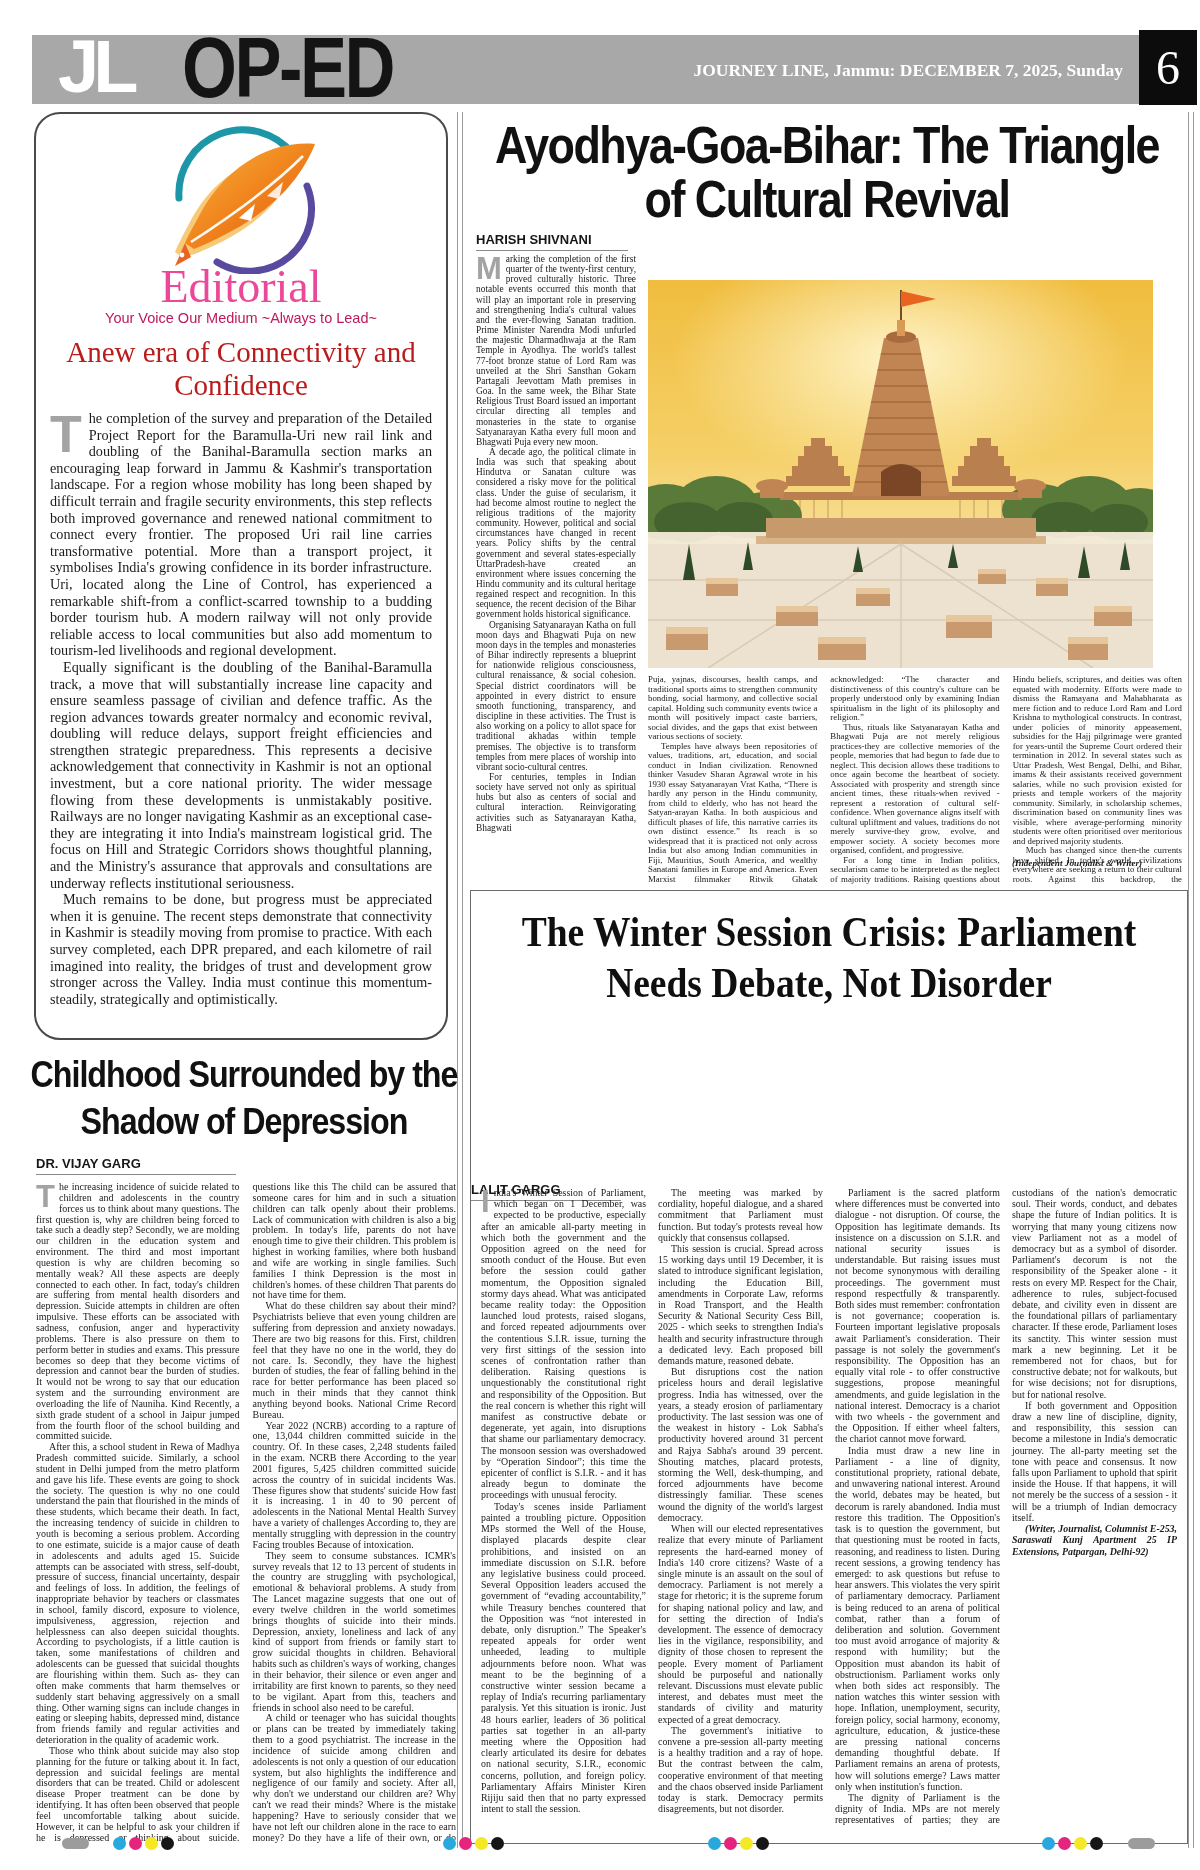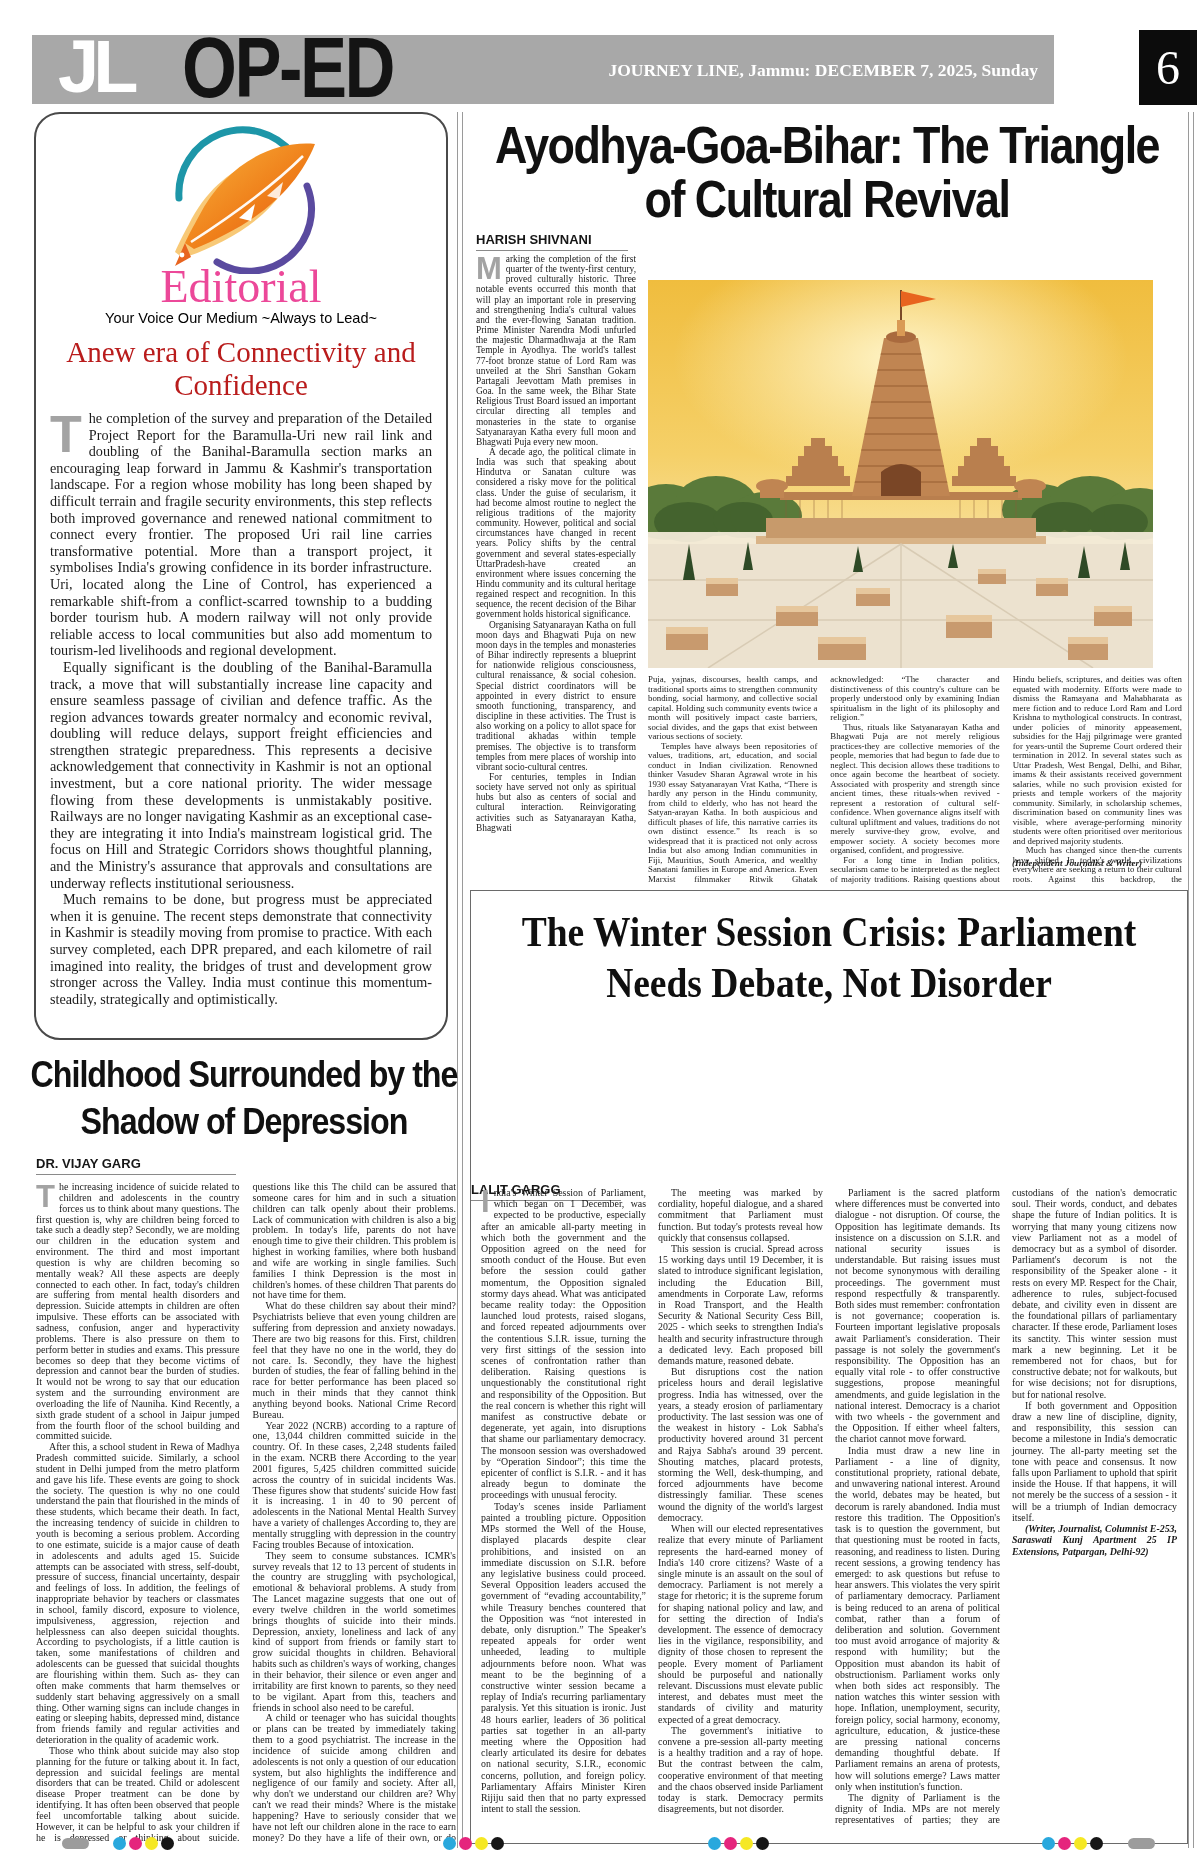--- a/index.html
+++ b/index.html
@@ -1,34 +1,34 @@
 <!DOCTYPE html>
 <html><head>
 <meta charset="utf-8">
 <style>
   html,body{margin:0;padding:0;background:#ffffff;}
   body{width:1200px;height:1870px;position:relative;font-family:"Liberation Serif",serif;color:#1a1a1a;overflow:hidden;}
   .abs{position:absolute;}
   
-  .masthead{left:32px;top:35px;width:1022px;height:69px;background:#a8a8a8;}
+  .masthead{left:32px;top:35px;width:1107px;height:69px;background:#a8a8a8;}
   .jl{position:absolute;left:26px;top:-8px;font-family:"Liberation Sans",sans-serif;font-weight:bold;font-size:74px;line-height:80px;color:#ffffff;letter-spacing:-6px;}
   .oped{position:absolute;left:150px;top:-14px;font-family:"Liberation Sans",sans-serif;font-weight:bold;font-size:86px;line-height:92px;color:#141414;letter-spacing:-3px;transform:scale(.82,1);transform-origin:left top;white-space:nowrap;}
   .dateline{position:absolute;right:16px;top:50%;transform:translateY(-50%);font-family:"Liberation Serif",serif;font-weight:bold;font-size:17.5px;color:#ffffff;white-space:nowrap;}
   .pagenum{left:1139px;top:30px;width:58px;height:75px;background:#0c0c0c;display:flex;align-items:center;justify-content:center;}
   .pagenum span{font-family:"Liberation Serif",serif;font-size:48px;color:#fff;}
   
   .vrule{width:4px;border-left:1px solid #9a9a9a;border-right:1px solid #9a9a9a;}
   
   .edbox{left:34px;top:112px;width:414px;height:928px;border:2px solid #4a4a4a;border-radius:26px;box-sizing:border-box;}
   .edlogo{display:block;margin:10px auto 0 auto;}
   .ed-title{font-family:"Liberation Serif",serif;font-size:46px;text-align:center;color:#ec4899;margin-top:-10px;line-height:46px;}
   .brandrow{text-align:center;margin-top:2px;line-height:42px;white-space:nowrap;}
   .brand1{font-family:"Liberation Sans",sans-serif;font-weight:bold;font-size:38px;color:#e01f1f;letter-spacing:-1px;}
   .brand2{font-family:"Liberation Serif",serif;font-style:italic;font-weight:bold;font-size:40px;color:#4e3d9e;}
-  .tagline{font-family:"Liberation Sans",sans-serif;font-size:14.5px;color:#000000;text-align:center;margin-top:0px;}
+  .tagline{font-family:"Liberation Sans",sans-serif;font-size:14.5px;color:#be185d;text-align:center;margin-top:0px;}
   .ed-head{font-family:"Liberation Serif",serif;font-size:29px;line-height:33px;text-align:center;margin:10px 8px 8px 8px;color:#b91c1c;}
   .ed-body{margin:2px 14px 0 14px;font-size:14.2px;line-height:16.6px;text-align:justify;}
   
   p{margin:0;text-indent:13px;}
   [data-paras] p:first-child{text-indent:0;}
   .credit{font-style:italic;font-weight:bold;}
   .dc{float:left;font-family:"Liberation Sans",sans-serif;font-weight:bold;color:#a3a3a3;}
   .dc-ed{font-size:52px;line-height:42px;padding:3px 7px 0 0;}
   .dc-ar{font-size:31px;line-height:25px;padding:2px 4px 0 0;}
   .byline{font-family:"Liberation Sans",sans-serif;font-weight:bold;font-size:13px;color:#161616;border-bottom:1.5px solid #8a8a8a;padding-bottom:3px;}

